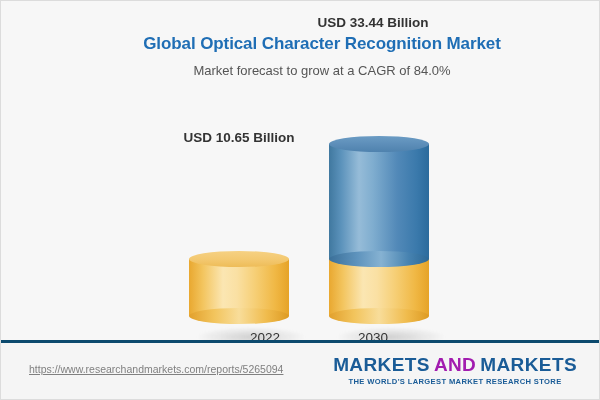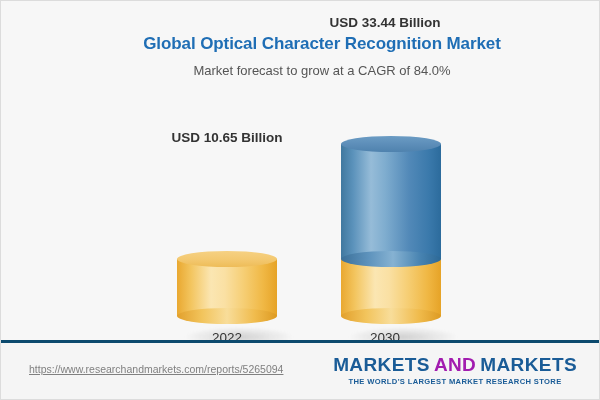--- a/index.html
+++ b/index.html
@@ -210,37 +210,37 @@
 
 <div class="frame">
 
   <div class="header">
     <p class="chart-title">Global Optical Character Recognition Market</p>
     <p class="chart-subtitle">Market forecast to grow at a CAGR of 84.0%</p>
   </div>
 
   <div class="plot">
 
-    <div class="bar-group" style="left:176px; width:100px; height:255px;">
+    <div class="bar-group" style="left:188px; width:100px; height:255px;">
 
       <div class="bar-label" style="bottom:196px;">USD 10.65 Billion</div>
 
       <div class="cyl" style="height:65px; width:100px;">
         <div class="cyl-shadow"></div>
         <div class="seg fill-yellow" style="bottom:25px; height:57px;">
           <div class="seg-body"></div>
           <div class="seg-bottom"></div>
           <div class="seg-top"></div>
         </div>
       </div>
 
-      <div class="cat-label" style="bottom:-4px;">2022</div>
+      <div class="cat-label" style="bottom:-4px;margin-left:26px;">2022</div>
     </div>
 
-    <div class="bar-group" style="left:340px; width:88px; height:255px;">
+    <div class="bar-group" style="left:328px; width:88px; height:255px;">
 
       <div class="bar-label" style="bottom:311px;">USD 33.44 Billion</div>
 
       <div class="cyl" style="height:180px; width:100px;">
         <div class="cyl-shadow"></div>
 
         <div class="seg fill-yellow" style="bottom:25px; height:57px;">
           <div class="seg-body"></div>
           <div class="seg-bottom"></div>
         </div>

